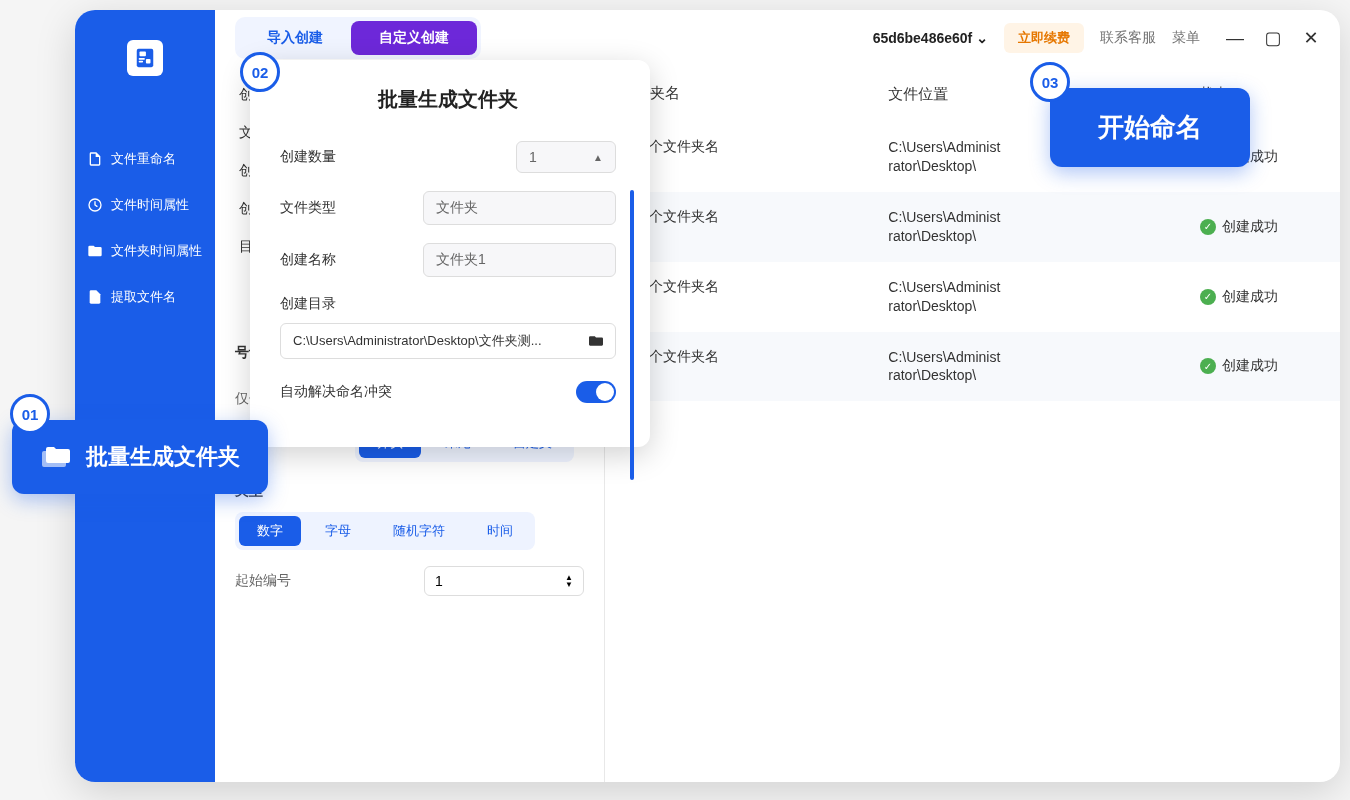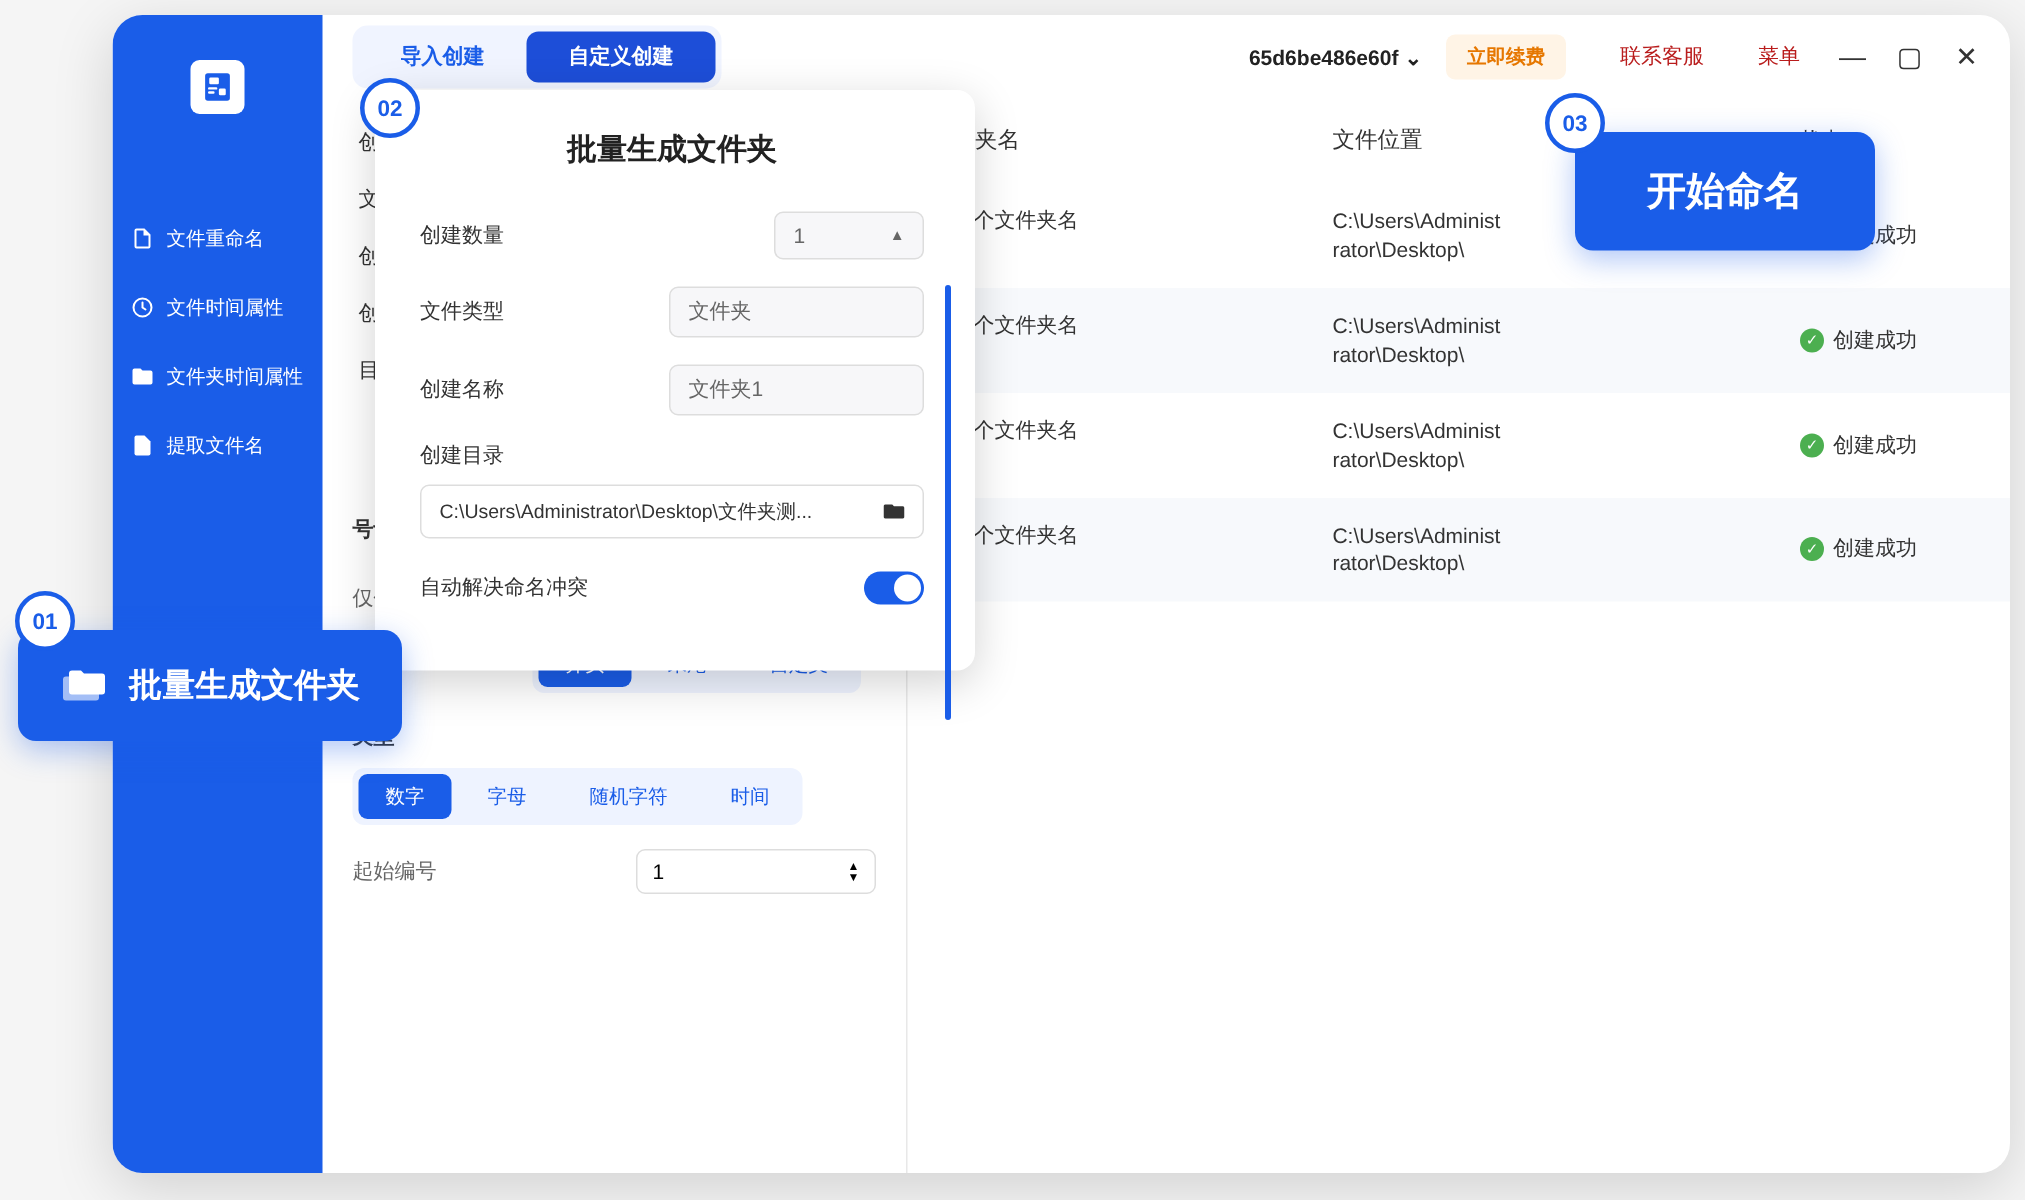--- a/index.html
+++ b/index.html
@@ -10,24 +10,24 @@
 .sidebar { width: 140px; background: #1a5de8; padding-top: 30px; display: flex; flex-direction: column; align-items: center; }
 .app-logo { width: 36px; height: 36px; background: #fff; border-radius: 6px; margin-bottom: 60px; display: flex; align-items: center; justify-content: center; }
 .app-logo svg { width: 22px; height: 22px; }
 .nav-item { width: 100%; padding: 14px 12px; color: #fff; font-size: 13px; display: flex; align-items: center; gap: 8px; cursor: pointer; text-align: center; }
 .nav-item .icon { width: 16px; height: 16px; flex-shrink: 0; }
 
 .main { flex: 1; display: flex; flex-direction: column; }
 .titlebar { height: 56px; display: flex; align-items: center; padding: 0 20px; gap: 16px; }
 .tabs { display: flex; background: #f0f4ff; border-radius: 10px; padding: 4px; margin-right: auto; }
 .tab { padding: 8px 28px; font-size: 14px; color: #1a5de8; font-weight: 600; border-radius: 8px; cursor: pointer; }
-.tab.active { background: #1d4ed8; color: #fff; }
+.tab.active { background: #6d28d9; color: #fff; }
 .account { font-size: 14px; font-weight: 700; color: #222; cursor: pointer; display: flex; align-items: center; gap: 4px; }
 .btn-renew { background: #fff4e6; color: #e67700; border: none; padding: 6px 14px; border-radius: 6px; font-size: 13px; font-weight: 600; cursor: pointer; }
-.tb-link { font-size: 14px; color: #b91c1c; cursor: pointer; margin-left: 20px; }
+.tb-link { font-size: 14px; color: #737373; cursor: pointer; }
 .win-controls { display: flex; gap: 20px; margin-left: 10px; }
 .win-btn { width: 18px; height: 18px; display: flex; align-items: center; justify-content: center; cursor: pointer; font-size: 18px; color: #333; }
 
 .content { flex: 1; display: flex; overflow: hidden; }
 .left-panel { width: 390px; border-right: 1px solid #e8e8e8; padding: 20px; overflow-y: auto; position: relative; }
 .section-label { font-size: 14px; font-weight: 600; color: #333; margin-bottom: 12px; margin-top: 8px; }
 .row { display: flex; align-items: center; justify-content: space-between; margin-bottom: 14px; }
 .toggle { width: 40px; height: 22px; background: #ccc; border-radius: 11px; position: relative; cursor: pointer; }
 .toggle.on { background: #1a5de8; }
 .toggle::after { content: ""; position: absolute; width: 18px; height: 18px; background: #fff; border-radius: 50%; top: 2px; left: 2px; transition: left .2s; }
@@ -50,21 +50,21 @@
 
 
 .modal { position: absolute; left: 250px; top: 60px; width: 400px; background: #fff; border-radius: 12px; box-shadow: 0 8px 30px rgba(0,0,0,0.18); padding: 26px 0 26px 0; z-index: 50; }
 .modal-inner { padding: 0 30px; border-right: 4px solid transparent; }
 .modal-scroll-ind { position: absolute; right: 16px; top: 130px; width: 4px; height: 290px; background: #1a5de8; border-radius: 2px; }
 .modal h2 { font-size: 20px; font-weight: 700; text-align: center; margin-bottom: 28px; color: #222; }
 .mrow { display: flex; align-items: center; justify-content: space-between; margin-bottom: 18px; gap: 10px; }
 .mlabel { font-size: 14px; color: #333; font-weight: 500; }
 .minput { border: 1px solid #ddd; background: #f7f7f9; border-radius: 6px; padding: 7px 12px; font-size: 14px; color: #666; min-width: 100px; flex: 0 0 auto; display: flex; align-items: center; justify-content: space-between; }
 .minput.small { width: 90px; }
-.minput.med { width: 170px; }
+.minput.med { width: 193px; }
 .path-row { margin-top: 6px; }
 .path-input { border: 1px solid #ddd; border-radius: 6px; padding: 8px 12px; font-size: 13px; color: #333; display: flex; align-items: center; justify-content: space-between; gap: 8px; background: #fff; }
 .folder-icon { width: 14px; height: 12px; flex-shrink: 0; }
 
 
 .step-badge { position: absolute; width: 40px; height: 40px; border: 3px solid #1a5de8; background: #fff; color: #1a5de8; border-radius: 50%; display: flex; align-items: center; justify-content: center; font-weight: 700; font-size: 15px; z-index: 200; }
 .step-01 { left: 10px; top: 394px; }
 .step-02 { left: 240px; top: 52px; }
 .step-03 { left: 1030px; top: 62px; }
 

